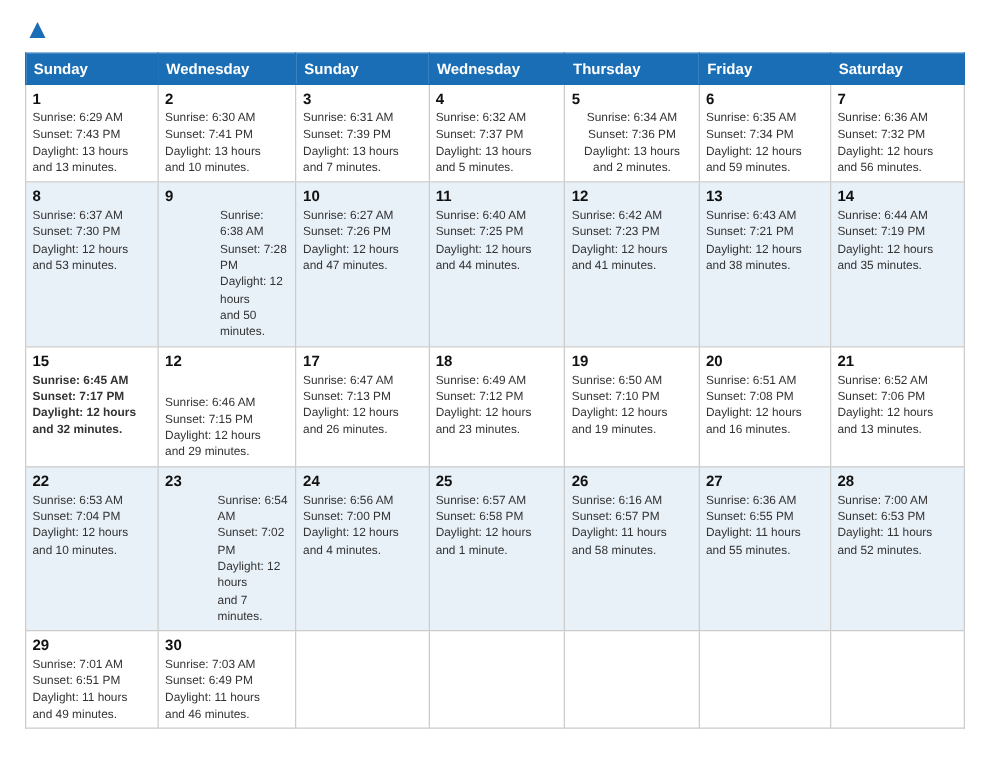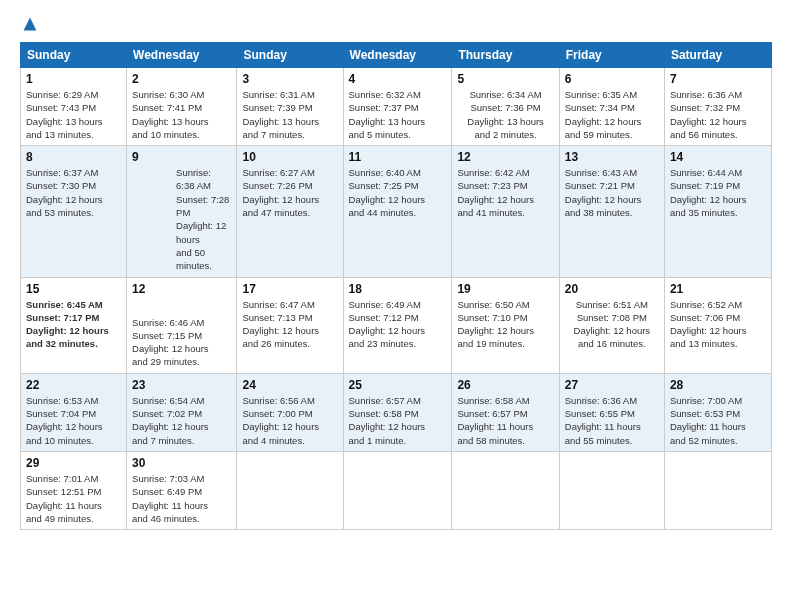--- a/index.html
+++ b/index.html
@@ -274,21 +274,21 @@
           </td>
           <td>
             <span class="day-num">19</span>
             <div class="day-info" style="white-space: pre-line;">Sunrise: 6:50 AM
 Sunset: 7:10 PM
 Daylight: 12 hours
 and 19 minutes.</div>
           </td>
           <td>
             <span class="day-num">20</span>
-            <div class="day-info" style="white-space: pre-line; text-align: center;">Sunrise: 6:51 AM
+            <div class="day-info" style="white-space: pre-line;">Sunrise: 6:51 AM
 Sunset: 7:08 PM
 Daylight: 12 hours
 and 16 minutes.</div>
           </td>
           <td>
             <span class="day-num">21</span>
             <div class="day-info" style="white-space: pre-line;">Sunrise: 6:52 AM
 Sunset: 7:06 PM
 Daylight: 12 hours
 and 13 minutes.</div>
@@ -297,42 +297,42 @@
         <tr>
           <td>
             <span class="day-num">22</span>
             <div class="day-info" style="white-space: pre-line;">Sunrise: 6:53 AM
 Sunset: 7:04 PM
 Daylight: 12 hours
 and 10 minutes.</div>
           </td>
           <td>
             <span class="day-num">23</span>
-            <div class="day-info" style="white-space: pre-line;">Sunrise: 6:54 AM
+            <div class="day-info" style="white-space: pre-line; margin-left: 42px;">Sunrise: 6:54 AM
 Sunset: 7:02 PM
 Daylight: 12 hours
 and 7 minutes.</div>
           </td>
           <td>
             <span class="day-num">24</span>
             <div class="day-info" style="white-space: pre-line;">Sunrise: 6:56 AM
 Sunset: 7:00 PM
 Daylight: 12 hours
 and 4 minutes.</div>
           </td>
           <td>
             <span class="day-num">25</span>
             <div class="day-info" style="white-space: pre-line;">Sunrise: 6:57 AM
 Sunset: 6:58 PM
 Daylight: 12 hours
 and 1 minute.</div>
           </td>
           <td>
             <span class="day-num">26</span>
-            <div class="day-info" style="white-space: pre-line;">Sunrise: 6:58 AM
+            <div class="day-info" style="white-space: pre-line;">Sunrise: 6:16 AM
 Sunset: 6:57 PM
 Daylight: 11 hours
 and 58 minutes.</div>
           </td>
           <td>
             <span class="day-num">27</span>
             <div class="day-info" style="white-space: pre-line;">Sunrise: 6:36 AM
 Sunset: 6:55 PM
 Daylight: 11 hours
 and 55 minutes.</div>
@@ -342,21 +342,21 @@
             <div class="day-info" style="white-space: pre-line;">Sunrise: 7:00 AM
 Sunset: 6:53 PM
 Daylight: 11 hours
 and 52 minutes.</div>
           </td>
         </tr>
         <tr>
           <td>
             <span class="day-num">29</span>
             <div class="day-info" style="white-space: pre-line;">Sunrise: 7:01 AM
-Sunset: 12:51 PM
+Sunset: 6:51 PM
 Daylight: 11 hours
 and 49 minutes.</div>
           </td>
           <td>
             <span class="day-num">30</span>
             <div class="day-info" style="white-space: pre-line;">Sunrise: 7:03 AM
 Sunset: 6:49 PM
 Daylight: 11 hours
 and 46 minutes.</div>
           </td>

